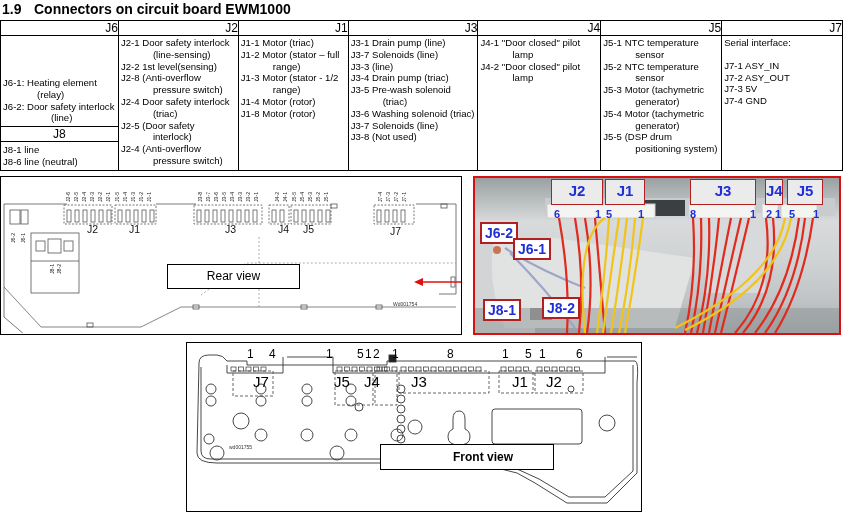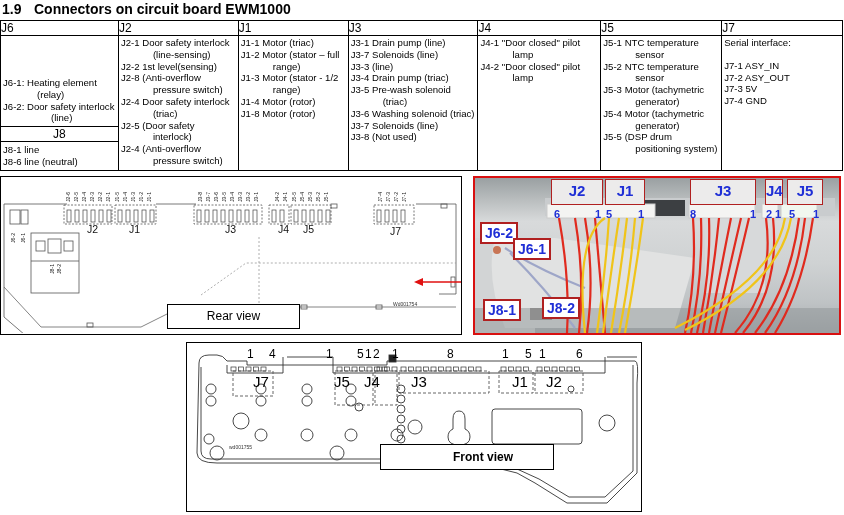--- a/index.html
+++ b/index.html
@@ -3,21 +3,21 @@
 <meta charset="utf-8">
 <style>
   * { box-sizing: border-box; margin: 0; padding: 0; }
   html, body { width: 844px; height: 515px; background: #fff; overflow: hidden; }
   body { position: relative; font-family: "Liberation Sans", sans-serif; color: #000; }
 
   .heading { position: absolute; left: 2px; top: 1px; font-weight: bold; font-size: 14px; white-space: nowrap; }
   .heading .num { display: inline-block; width: 32px; }
 
   table.conn { position: absolute; left: 0; top: 20px; width: 843px; border-collapse: collapse; font-size: 9.6px; line-height: 11.8px; }
-  table.conn th { border: 1px solid #000; border-top: 1.5px solid #000; font-weight: normal; font-size: 12px; height: 15px; text-align: left; padding: 0; line-height: 14px; }
+  table.conn th { border: 1px solid #000; border-top: 1.5px solid #000; font-weight: normal; font-size: 12px; height: 15px; text-align: right; padding: 0; line-height: 14px; }
   table.conn td { border: 1px solid #000; vertical-align: top; padding: 1px 2px 2px 2px; }
   table.conn tr.last td { border-bottom: 1.5px solid #000; }
   .item { text-indent: -32px; padding-left: 32px; }
   .item.j6 { text-indent: -34px; padding-left: 34px; margin-top: 40px; }
   .item.j6b { text-indent: -48px; padding-left: 48px; }
   .item.flat { text-indent: 0; padding-left: 0; }
   .subhead { border-top: 1px solid #000; border-bottom: 1px solid #000; text-align: center; font-size: 12px; margin: 2px -2px 2px -2px; line-height: 14px; }
   .gap { height: 11px; }
 
   .rear { position: absolute; left: 0; top: 176px; width: 462px; height: 159px; border: 1.5px solid #000; }
@@ -242,21 +242,21 @@
   <span class="pinlbl" style="left:48px;top:97px">J8-1</span>
   <span class="pinlbl" style="left:55px;top:97px">J8-2</span>
 
   <span class="connlbl" style="left:86px;top:46px">J2</span>
   <span class="connlbl" style="left:128px;top:46px">J1</span>
   <span class="connlbl" style="left:224px;top:46px">J3</span>
   <span class="connlbl" style="left:277px;top:46px">J4</span>
   <span class="connlbl" style="left:302px;top:46px">J5</span>
   <span class="connlbl" style="left:389px;top:48px">J7</span>
 
-  <div class="viewlabel" style="left:166px;top:87px;width:133px;height:25px;margin-top:40px;">Rear view</div>
+  <div class="viewlabel" style="left:166px;top:87px;width:133px;height:25px;">Rear view</div>
   <span class="tiny" style="left:392px;top:124px">Wd001754</span>
 </div>
 
 <div class="photo">
   <svg width="364" height="155" viewBox="0 0 364 155">
 
     <rect x="70" y="20" width="290" height="18" fill="#c9ccce"></rect>
     <rect x="150" y="22" width="60" height="16" fill="#3c3f42"></rect>
     <rect x="0" y="60" width="60" height="95" fill="#d2d4d5"></rect>
     <path d="M20 60 Q10 100 30 150 L200 150 L220 80 L80 60 Z" fill="#e1e2e2"></path>

